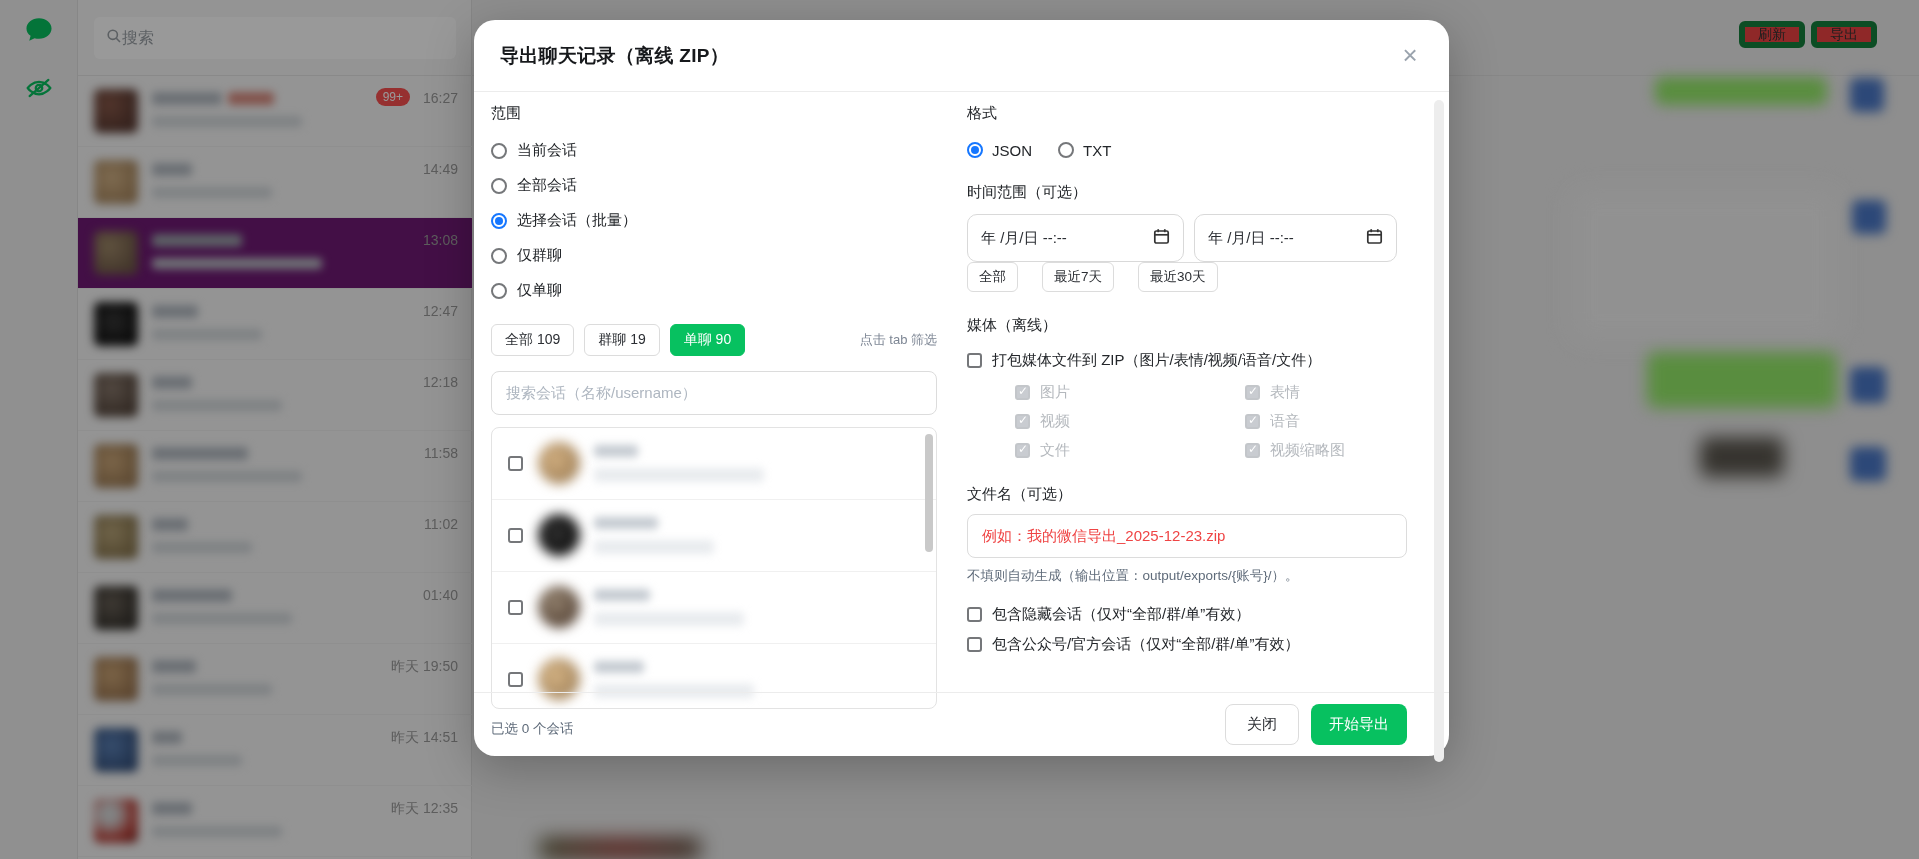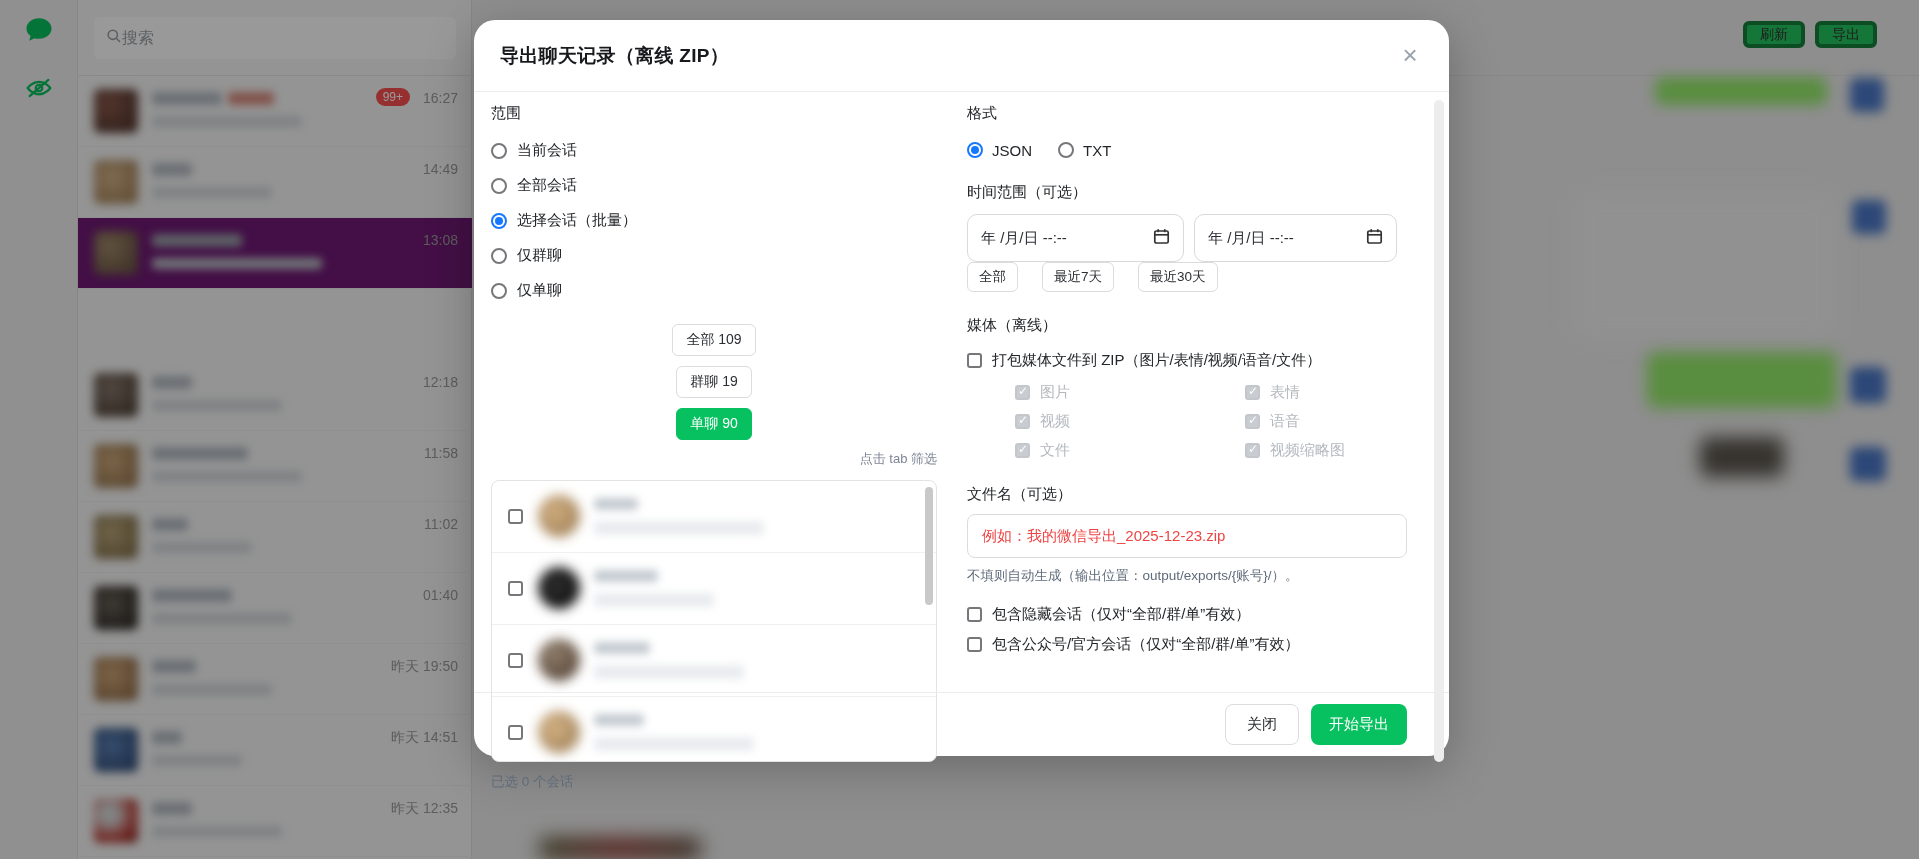--- a/index.html
+++ b/index.html
@@ -20,21 +20,21 @@
   .c-avatar { position:absolute; left:16px; top:13px; width:44px; height:44px; border-radius:6px; filter:blur(5px); }
   .c-bar { position:absolute; border-radius:4px; filter:blur(4px); }
   .c-name { left:74px; top:16px; height:13px; background:#b3bac2; }
   .c-msg  { left:74px; top:40px; height:11px; background:#d2d7db; }
   .c-red  { top:16px; height:13px; background:#d98a7e; }
   .c-time { position:absolute; right:14px; top:14px; font-size:14px; color:#9b9b9b; white-space:nowrap; }
   .c-badge { position:absolute; right:62px; top:12px; background:#fa5151; color:#fff; font-size:12px; border-radius:10px; padding:2px 7px; }
 
   
   .main-divider { position:absolute; left:472px; top:75px; width:1447px; height:1px; background:#e2e2e2; z-index:1; }
-  .topbtn { position:absolute; top:21px; height:27px; background:#22c55e; border:4px solid #15803d; border-radius:6px; font-size:14px; color:#333; display:flex; align-items:center; padding:0 13px; z-index:1; }
+  .topbtn { position:absolute; top:21px; height:27px; background:#ef4444; border:6px solid #15803d; border-radius:6px; font-size:14px; color:#333; display:flex; align-items:center; padding:0 13px; z-index:1; }
   .blob { position:absolute; z-index:1; }
 
   
   .overlay { position:absolute; inset:0; background:rgba(0,0,0,0.40); z-index:50; }
 
   
   .dialog { position:absolute; left:474px; top:20px; width:975px; height:736px; background:#fff; border-radius:21px; z-index:100; box-shadow:0 12px 48px rgba(0,0,0,.25); }
   .dlg-header { position:absolute; left:0; top:0; width:975px; height:72px; border-bottom:1px solid #ececec; }
   .dlg-title { position:absolute; left:26px; top:23px; font-size:19px; font-weight:700; color:#17191c; letter-spacing:.3px; }
   .dlg-close { position:absolute; right:22px; top:18px; width:34px; height:34px; font-size:26px; font-weight:300; color:#9aa3ad; display:flex; align-items:center; justify-content:center; cursor:pointer; }
@@ -42,21 +42,21 @@
 
   .col-left  { position:absolute; left:17px;  top:84px; width:446px; }
   .col-right { position:absolute; left:493px; top:84px; width:440px; }
   .sec-label { font-size:15px; color:#23262a; margin-bottom:10px; }
 
   .radio-line { display:flex; align-items:center; gap:10px; height:35px; font-size:15px; color:#23262a; }
   .radio { width:16px; height:16px; border:2px solid #75777a; border-radius:50%; background:#fff; flex:0 0 auto; }
   .radio.on { border-color:#1677ff; }
   .radio.on::after { content:""; display:block; width:8px; height:8px; margin:2px; border-radius:50%; background:#1677ff; }
 
-  .tabs-row { display:flex; align-items:center; gap:10px; margin-top:16px;flex-direction:column; }
+  .tabs-row { display:flex; align-items:center; gap:10px; margin-top:16px; }
   .tab-btn { border:1px solid #dcdcdc; background:#fff; border-radius:6px; padding:6px 13px; font-size:14px; color:#2b2e33; }
   .tab-btn.active { background:#07c160; border-color:#07c160; color:#fff; }
   .tabs-hint { margin-left:auto; font-size:13px; color:#7d8694; }
 
   .conv-search { margin-top:15px; height:44px; border:1px solid #dcdcdc; border-radius:8px; display:flex; align-items:center; padding:0 14px; font-size:15px; color:#aeb6c0; }
   .conv-list { position:relative; margin-top:12px; height:282px; border:1px solid #e3e3e3; border-radius:8px; overflow:hidden; background:#fff; }
   .conv-row { position:relative; height:72px; border-bottom:1px solid #f0f0f0; }
   .cb { width:15px; height:15px; border:2px solid #75777a; border-radius:3px; background:#fff; flex:0 0 auto; }
   .conv-cb { position:absolute; left:16px; top:28px; }
   .conv-avatar { position:absolute; left:46px; top:14px; width:42px; height:42px; border-radius:50%; filter:blur(6px); }
@@ -144,20 +144,26 @@
       <div class="c-bar c-name" style="width:40px;"></div>
       <div class="c-bar c-msg" style="width:120px;"></div>
       <span class="c-time">14:49</span>
     </div>
     <div class="chatrow sel" style="top:218px;">
       <div class="c-avatar" style="background:radial-gradient(circle at 35% 35%,#a08a6a,#6f5a48 75%);"></div>
       <div class="c-bar c-name" style="width:90px;background:#9aa1a9;"></div>
       <div class="c-bar c-msg" style="width:170px;background:#bcc2c7;"></div>
       <span class="c-time">13:08</span>
     </div>
+    <div class="chatrow" style="top:289px;">
+      <div class="c-avatar" style="background:radial-gradient(circle at 45% 45%,#3a3a3a,#111 75%);"></div>
+      <div class="c-bar c-name" style="width:46px;"></div>
+      <div class="c-bar c-msg" style="width:110px;"></div>
+      <span class="c-time">12:47</span>
+    </div>
     <div class="chatrow" style="top:360px;">
       <div class="c-avatar" style="background:radial-gradient(circle at 40% 35%,#8a7a6e,#55463c 75%);"></div>
       <div class="c-bar c-name" style="width:40px;"></div>
       <div class="c-bar c-msg" style="width:130px;"></div>
       <span class="c-time">12:18</span>
     </div>
     <div class="chatrow" style="top:431px;">
       <div class="c-avatar" style="background:radial-gradient(circle at 40% 40%,#d0ab7c,#9c7b55 75%);"></div>
       <div class="c-bar c-name" style="width:96px;"></div>
       <div class="c-bar c-msg" style="width:150px;"></div>
@@ -242,20 +248,23 @@
         <span>仅单聊</span>
       </div>
 
       <div class="tabs-row">
         <button class="tab-btn">全部 109</button>
         <button class="tab-btn">群聊 19</button>
         <button class="tab-btn active">单聊 90</button>
         <span class="tabs-hint">点击 tab 筛选</span>
       </div>
 
+      <div class="conv-search">
+        <span>搜索会话（名称/username）</span>
+      </div>
 
       <div class="conv-list">
         <div class="conv-row">
           <span class="cb conv-cb"></span>
           <div class="conv-avatar" style="background:radial-gradient(circle at 40% 40%,#d2b082,#a08057 75%);"></div>
           <div class="conv-bar conv-name" style="width:44px;"></div>
           <div class="conv-bar conv-sub" style="width:170px;"></div>
         </div>
         <div class="conv-row">
           <span class="cb conv-cb"></span>

